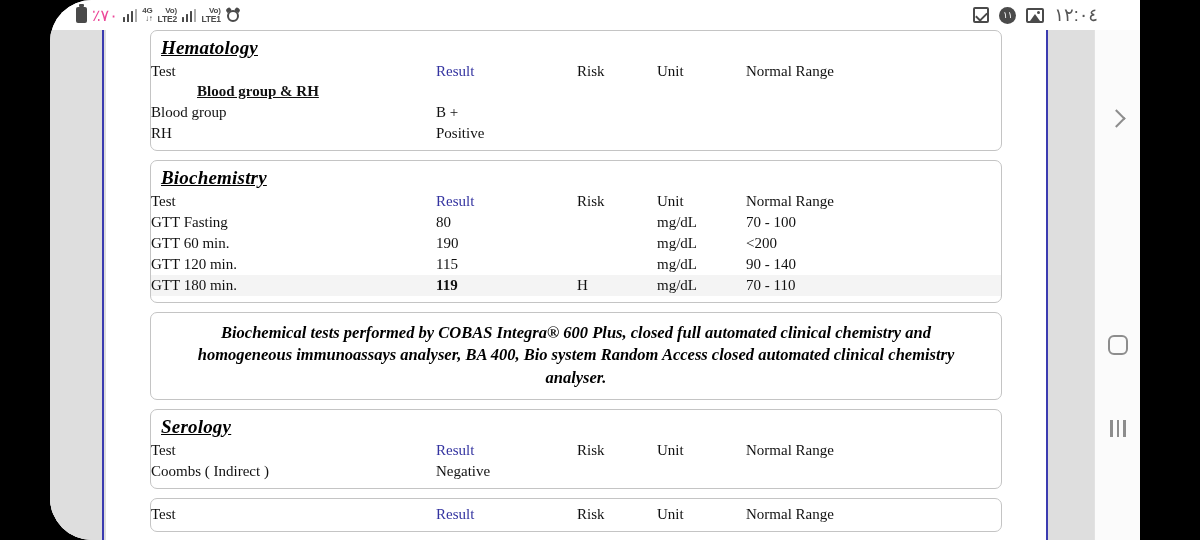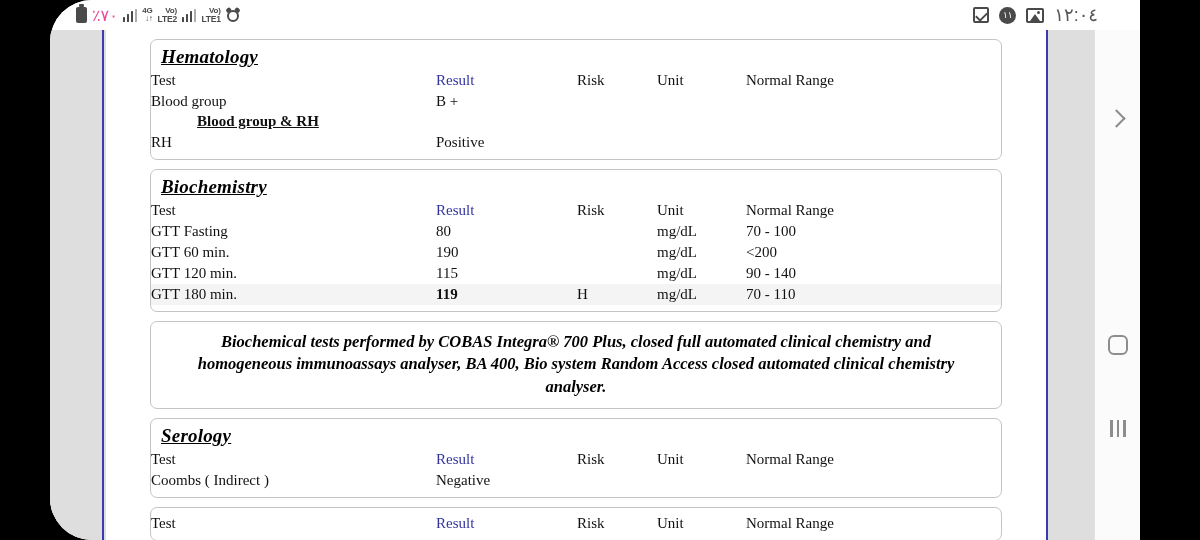--- a/index.html
+++ b/index.html
@@ -84,21 +84,21 @@
   .shade.r{ right:94px; background:linear-gradient(270deg,#c9c9c9,#efefef); }
 
   #page{
     position:absolute; left:56px; top:0; right:94px; height:510px;
     background:#ffffff; overflow:hidden;
   }
   .paper{ position:absolute; left:0; top:0; right:0; }
 
   
   .card{
-    margin:9px 44px 9px 44px;
+    margin:0 44px 9px 44px;
     border:1px solid #c4c4c4; border-radius:7px;
     background:#fff; padding:5px 0 6px 0;
   }
   .card.note{ padding:9px 22px 10px 22px; }
 
   .sec-title{
     font-style:italic; font-weight:bold; font-size:19px; color:#000;
     text-decoration:underline; display:inline-block;
     margin:1px 0 2px 10px; letter-spacing:.2px;
   }
@@ -199,29 +199,29 @@
       <div class="paper" id="paper">
           <div class="card"><div class="sec-title">Hematology</div><table class="rep">
               <tbody>
                 <tr class="hdr">
                   <td class="c-test">Test</td>
                   <td class="c-res">Result</td>
                   <td class="c-risk">Risk</td>
                   <td class="c-unit">Unit</td>
                   <td class="c-norm">Normal Range</td>
                 </tr>
+                <tr>
+                  <td colspan="5" style="padding:0"><span class="subhead">Blood group &amp; RH</span></td>
+                </tr>
                 <tr class="">
                   <td class="c-test">Blood group</td>
                   <td class="c-res">B +</td>
                   <td class="c-risk risk"></td>
                   <td class="c-unit"></td>
                   <td class="c-norm"></td>
-                </tr>
-                <tr>
-                  <td colspan="5" style="padding:0"><span class="subhead">Blood group &amp; RH</span></td>
                 </tr>
                 <tr class="">
                   <td class="c-test">RH</td>
                   <td class="c-res">Positive</td>
                   <td class="c-risk risk"></td>
                   <td class="c-unit"></td>
                   <td class="c-norm"></td>
                 </tr>
               </tbody>
             </table></div>
@@ -258,21 +258,21 @@
                 <tr class="alt">
                   <td class="c-test">GTT 180 min.</td>
                   <td class="c-res b">119</td>
                   <td class="c-risk risk">H</td>
                   <td class="c-unit">mg/dL</td>
                   <td class="c-norm">70 - 110</td>
                 </tr>
               </tbody>
             </table></div>
           <div class="card note">
-            <p>Biochemical tests performed by COBAS Integra® 700 Plus, closed full automated clinical chemistry and homogeneous immunoassays analyser, BA 400, Bio system Random Access closed automated clinical chemistry analyser.</p>
+            <p>Biochemical tests performed by COBAS Integra® 600 Plus, closed full automated clinical chemistry and homogeneous immunoassays analyser, BA 400, Bio system Random Access closed automated clinical chemistry analyser.</p>
           </div>
           <div class="card"><div class="sec-title">Serology</div><table class="rep">
               <tbody>
                 <tr class="hdr">
                   <td class="c-test">Test</td>
                   <td class="c-res">Result</td>
                   <td class="c-risk">Risk</td>
                   <td class="c-unit">Unit</td>
                   <td class="c-norm">Normal Range</td>
                 </tr>

